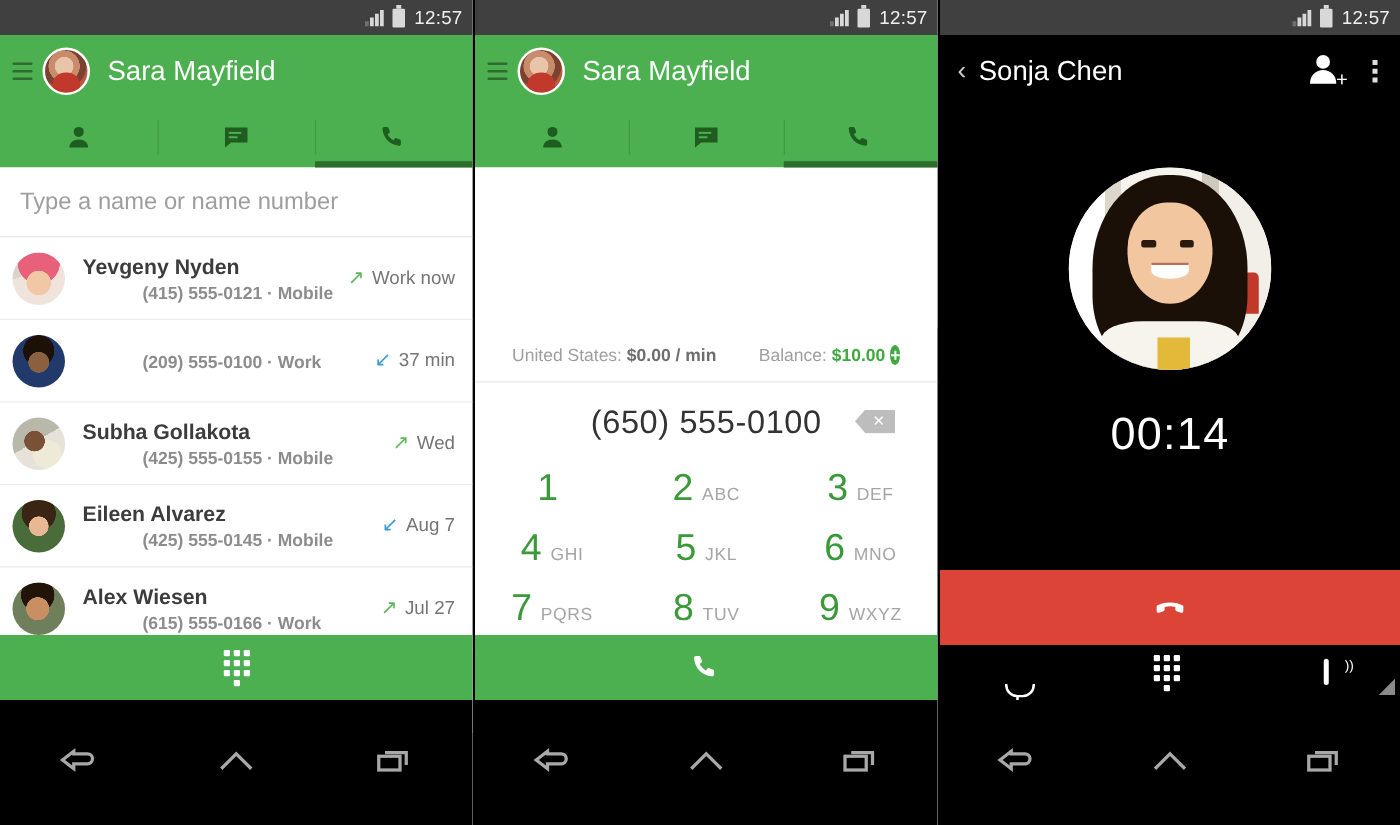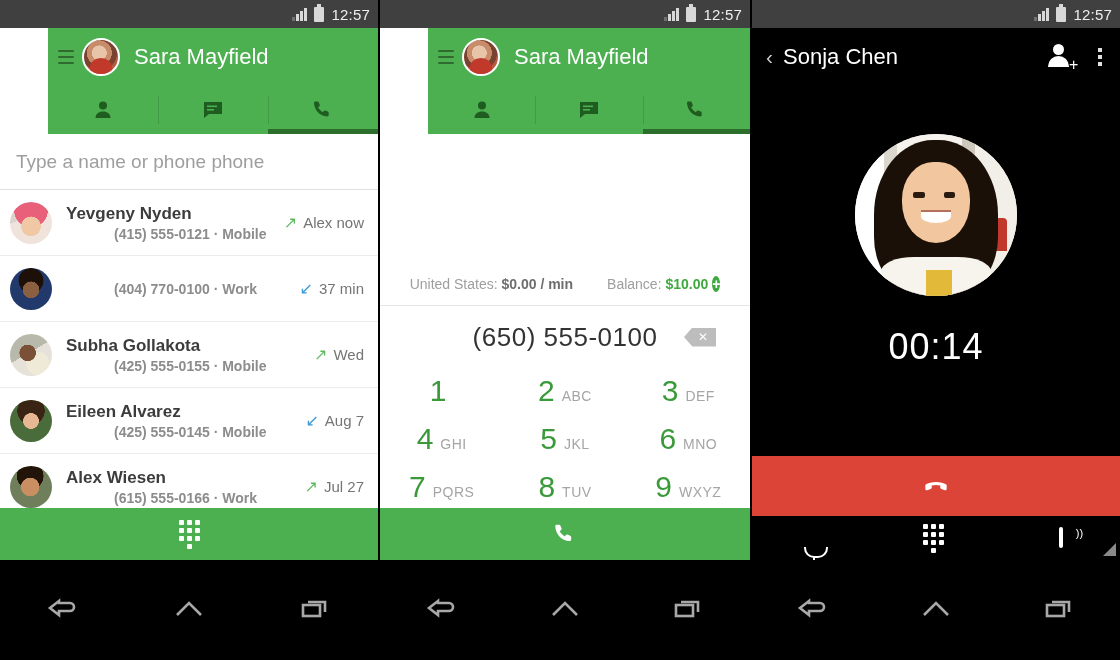--- a/index.html
+++ b/index.html
@@ -29,21 +29,21 @@
   .sb-signal i:nth-child(4) { height: 13px; }
   .sb-batt {
     width: 10px; height: 15px; background: #d8d8d8; position: relative; border-radius: 1px;
   }
   .sb-batt::before {
     content:""; position:absolute; top:-3px; left:3px; width:4px; height:3px; background:#d8d8d8;
   }
   .sb-time { color: #eee; font-size: 15px; letter-spacing: .2px; }
 
   
-  .appbar { background: #4CAF50; margin-left: 48px; }
+  .appbar { background: #4CAF50; }
   .appbar-top { height: 58px; display: flex; align-items: center; padding-left: 8px; }
   .hamburger { width: 20px; display: flex; flex-direction: column; gap: 4px; padding: 4px 2px; cursor:pointer; }
   .hamburger span { display:block; height: 2px; background: #2f6b2f; border-radius: 1px; }
   .avatar-sm {
     width: 38px; height: 38px; border-radius: 50%; margin-left: 6px;
     background: radial-gradient(circle at 45% 38%, #e8c4a8 0 26%, #c98c6a 27% 44%, #7a4230 45% 62%, #b9583f 63% 100%);
     border: 2px solid #fff; overflow:hidden; position: relative; flex: none;
   }
   .avatar-sm::after {
     content:""; position:absolute; left:18%; top:52%; width:64%; height:55%;
@@ -244,39 +244,39 @@
         </div>
         <div class="tab active">
           <svg width="24" height="24" viewBox="0 0 24 24">
               <path d="M6.6 3.5c.6 0 1 .3 1.2.9l1 2.6c.2.6 0 1.2-.5 1.5l-1.2.8c1 2.2 2.6 3.8 4.8 4.9l.8-1.2c.3-.5 1-.7 1.5-.5l2.6 1c.6.2.9.6.9 1.2v2.4c0 .9-.7 1.5-1.6 1.4C8.9 17.9 3.6 12.7 3 5c-.1-.9.6-1.5 1.4-1.5z"></path>
             </svg>
         </div>
       </div>
     </div>
 
     <div class="searchfield">
-      <span class="ph">Type a name or phone phone</span>
+      <span class="ph">Type a name or name number</span>
     </div>
 
     <div class="calllist">
       <div class="call-row">
         <div class="ava a0"></div>
         <div class="call-meta">
           <div class="call-name">Yevgeny Nyden</div>
           <div class="call-sub"><span>(415) 555-0121</span> · <span>Mobile</span></div>
         </div>
         <div class="call-when">
             <span class="arrow out">↗</span>
-            <span>Alex now</span>
+            <span>Work now</span>
           </div>
       </div>
       <div class="call-row">
         <div class="ava a1"></div>
         <div class="call-meta">
-          <div class="call-sub"><span>(404) 770-0100</span> · <span>Work</span></div>
+          <div class="call-sub"><span>(209) 555-0100</span> · <span>Work</span></div>
         </div>
         <div class="call-when">
             <span class="arrow in">↙</span>
             <span>37 min</span>
           </div>
       </div>
       <div class="call-row">
         <div class="ava a2"></div>
         <div class="call-meta">
           <div class="call-name">Subha Gollakota</div>

